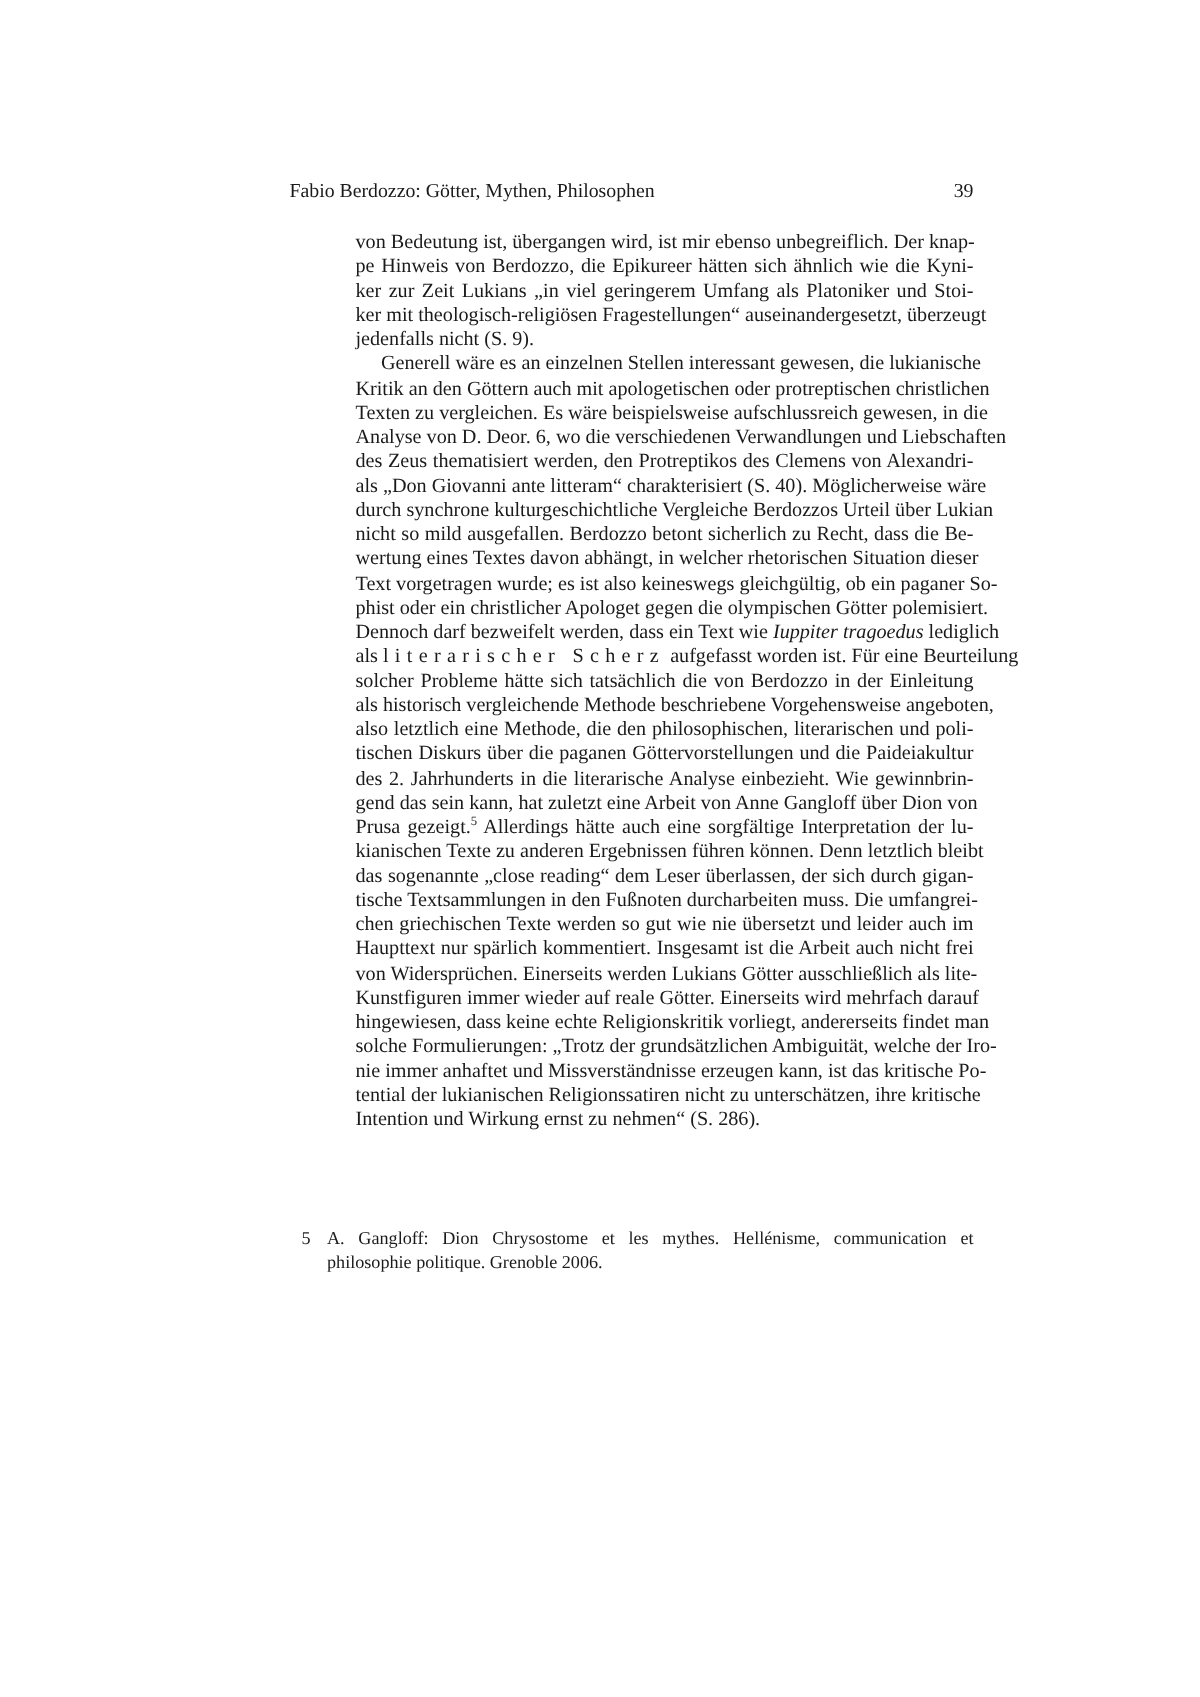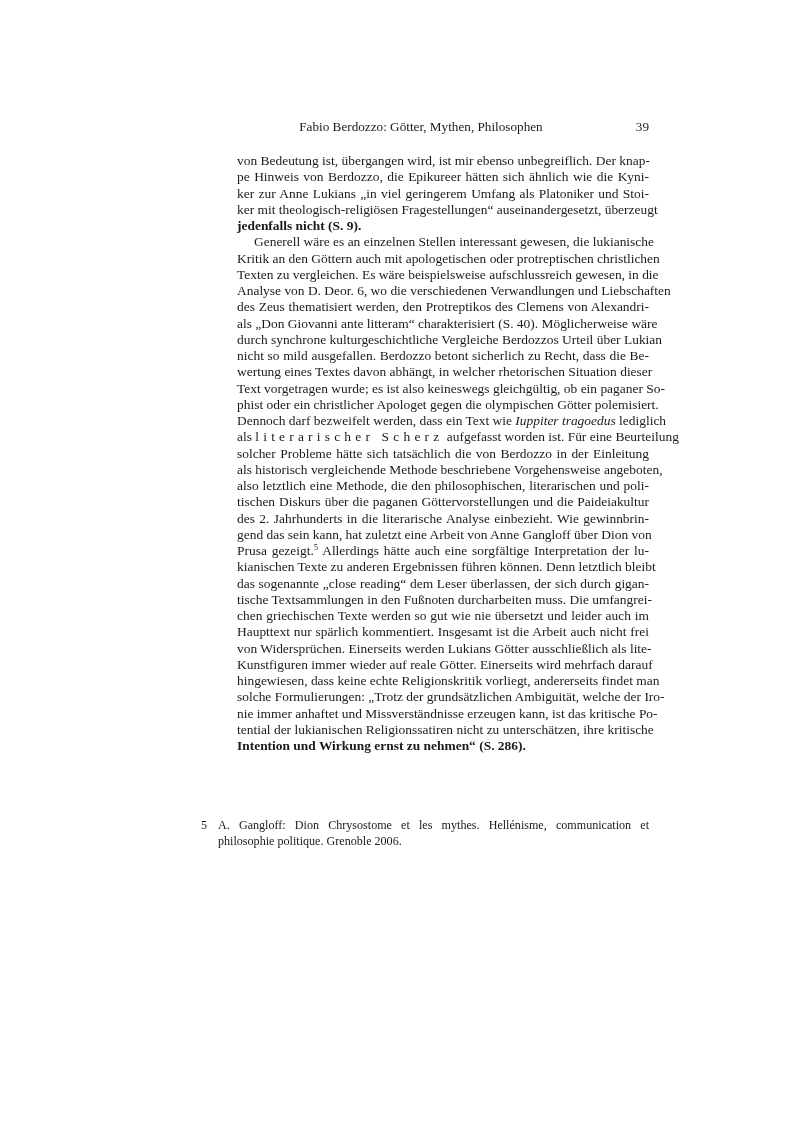--- a/index.html
+++ b/index.html
@@ -27,21 +27,21 @@
       left: 193px;
       width: 456px;
       height: 18px;
       font-size: 13.2px;
       line-height: 18px;
     }
     .running-title {
       position: absolute;
       left: 0;
       width: 456px;
-      text-align: center;
+      text-align: left;
       padding-left: 0;
     }
     .page-number {
       position: absolute;
       right: 0;
       top: 0;
     }
     .body-text {
       position: absolute;
       top: 153px;
@@ -58,21 +58,20 @@
     .line {
       display: block;
       text-align: justify;
       text-align-last: justify;
       white-space: nowrap;
       height: 16.25px;
       margin-left: 44px;
     }
     .line.last {
       text-align-last: left;
-      font-weight: bold;
     }
     .indent {
       padding-left: 17px;
     }
     .spaced {
       letter-spacing: 4.2px;
     }
     em.it {
     }
     sup.fn {
@@ -114,21 +113,21 @@
 
   <div class="running-head">
     <span class="running-title">Fabio Berdozzo: Götter, Mythen, Philosophen</span>
     <span class="page-number">39</span>
   </div>
 
   <div class="body-text">
     <p>
       <span class="line">von Bedeutung ist, übergangen wird, ist mir ebenso unbegreiflich. Der knap-</span>
       <span class="line">pe Hinweis von Berdozzo, die Epikureer hätten sich ähnlich wie die Kyni-</span>
-      <span class="line">ker zur Anne Lukians „in viel geringerem Umfang als Platoniker und Stoi-</span>
+      <span class="line">ker zur Zeit Lukians „in viel geringerem Umfang als Platoniker und Stoi-</span>
       <span class="line">ker mit theologisch-religiösen Fragestellungen“ auseinandergesetzt, überzeugt</span>
       <span class="line last">jedenfalls nicht (S. 9).</span>
     </p>
     <p>
       <span class="line indent">Generell wäre es an einzelnen Stellen interessant gewesen, die lukianische</span>
       <span class="line">Kritik an den Göttern auch mit apologetischen oder protreptischen christlichen</span>
       <span class="line">Texten zu vergleichen. Es wäre beispielsweise aufschlussreich gewesen, in die</span>
       <span class="line">Analyse von D. Deor. 6, wo die verschiedenen Verwandlungen und Liebschaften</span>
       <span class="line">des Zeus thematisiert werden, den Protreptikos des Clemens von Alexandri-</span>
       <span class="line">als „Don Giovanni ante litteram“ charakterisiert (S. 40). Möglicherweise wäre</span>

